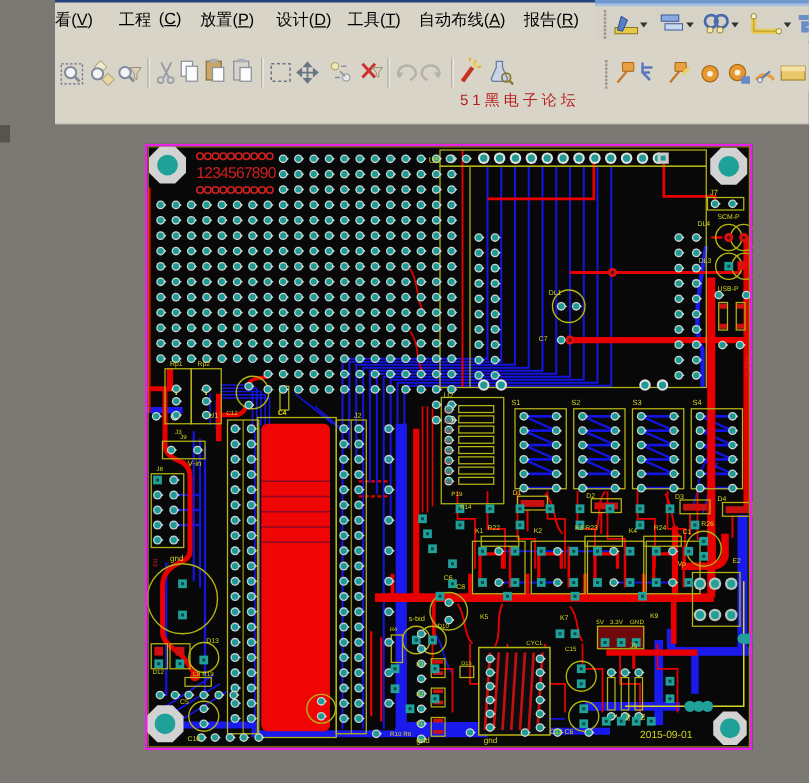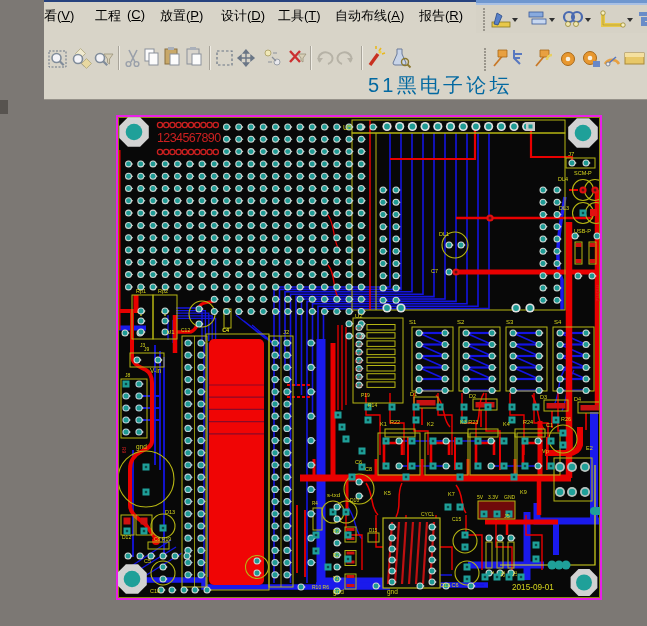--- a/index.html
+++ b/index.html
@@ -1,21 +1,21 @@
 <!DOCTYPE html>
 <html><head>
 <meta charset="utf-8">
 <style>
 html,body{margin:0;padding:0;}
 body{width:647px;height:626px;overflow:hidden;position:relative;
  font-family:"Liberation Sans",sans-serif;background:#7c7874;}
 #chrome{position:absolute;left:0;top:0;width:647px;height:100px;background:#d8d4c8;margin-left:44px;}
 #topline{position:absolute;left:0;top:0;width:647px;height:2px;background:#26427e;}
 .mi{position:absolute;top:7px;font-size:13px;color:#000;white-space:nowrap;}
-#title51{position:absolute;left:324px;top:72px;font-size:20px;color:#0369a1;letter-spacing:3.2px;}
+#title51{position:absolute;left:324px;top:72px;font-size:12px;color:#b91c1c;letter-spacing:3.2px;}
 #stripline{position:absolute;left:0;top:99px;width:647px;height:1px;background:#96928a;}
 #canvas{position:absolute;left:0;top:100px;width:647px;height:526px;background:#7c7874;padding-left:17px;}
 #darknotch{position:absolute;left:0;top:0;width:8px;height:14px;background:#57534f;}
 #pcb{position:absolute;left:116px;top:15px;}
 </style>
 </head>
 <body>
 <div id="chrome">
   <div id="topline"></div>
   <span class="mi" style="left:0px">看(<u>V</u>)</span>

